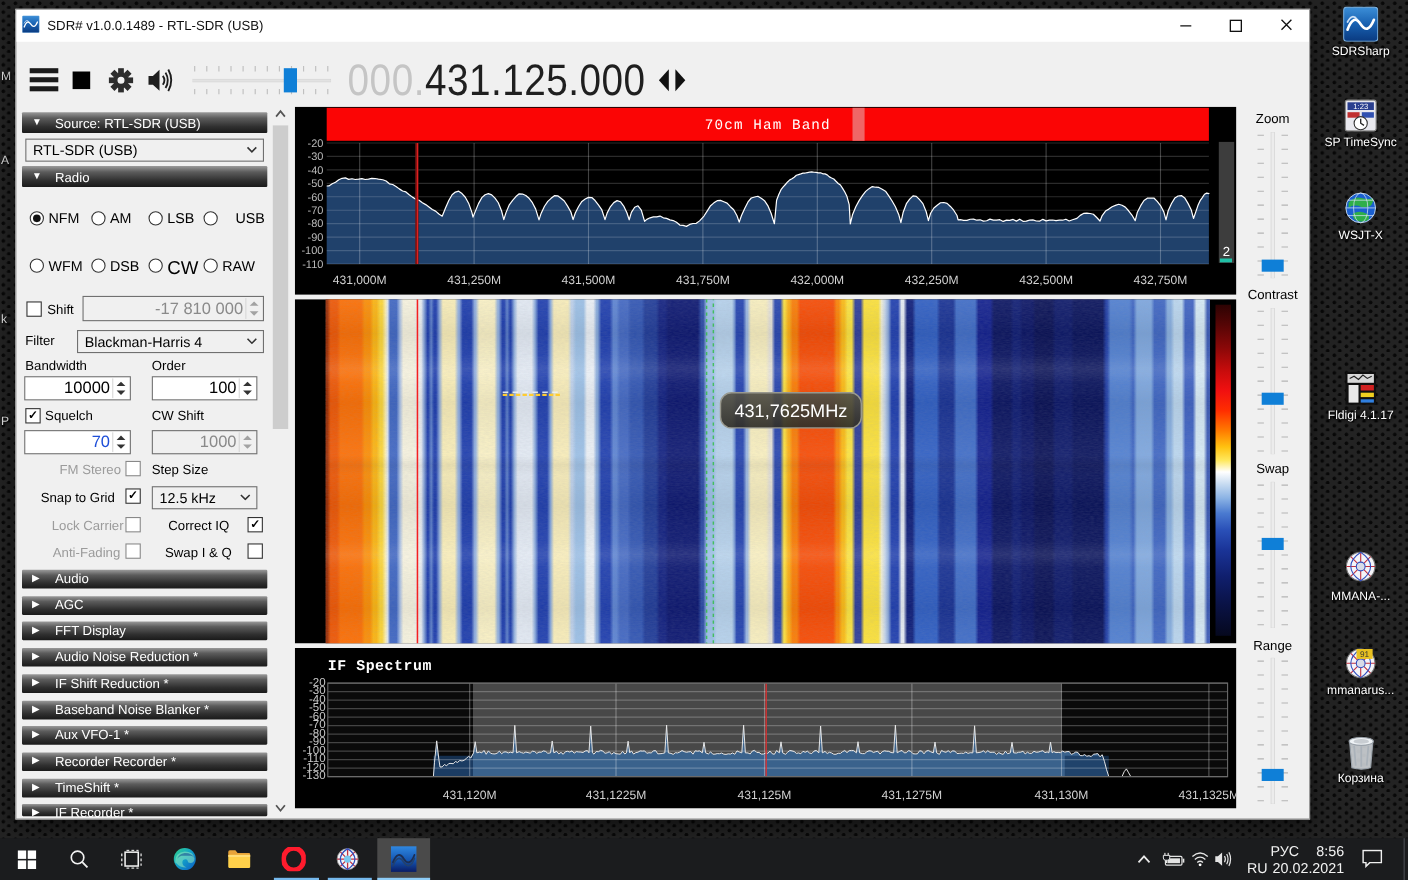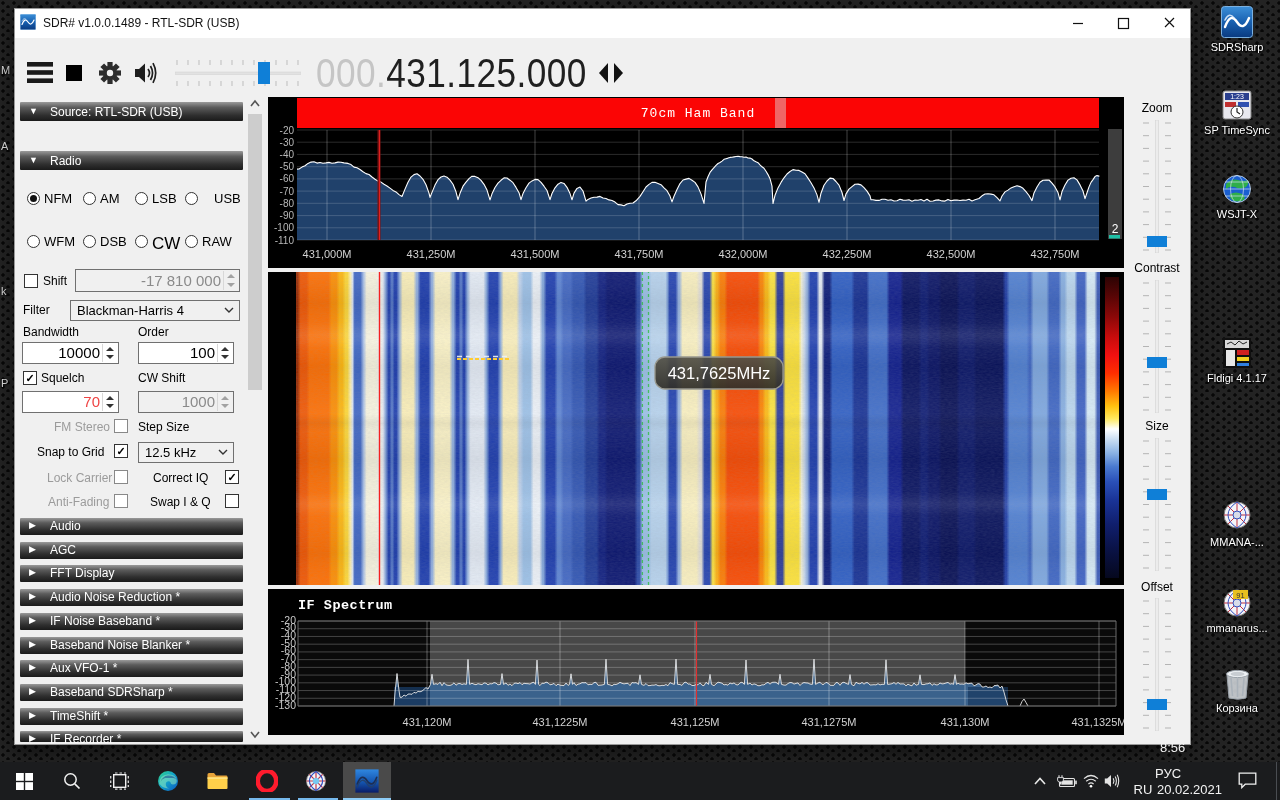--- a/index.html
+++ b/index.html
@@ -170,20 +170,26 @@
     </svg>
 <div class="abs" style="left:316px;top:51px;width:310px;height:44px;font-size:40px;letter-spacing:0.5px;color:#1f1f1f;white-space:nowrap;transform:scaleX(0.88);transform-origin:left top"><span style="color:#c5c5c5">000.</span>431.125.000</div>
 <svg class="abs" style="left:598px;top:62px" width="26" height="22" viewBox="0 0 26 22">
       <path d="M10 1 L10 21 L1 11 Z" fill="#111"></path>
       <path d="M16 1 L16 21 L25 11 Z" fill="#111"></path>
     </svg>
     <div class="hdr" style="top:102px;height:19px">
       <span class="tri" style="top:4px">▼</span>
       <span class="txt" style="top:3px">Source: RTL-SDR (USB)</span>
     </div>
+<div class="dd" style="left:23px;top:126px;width:215px;height:19px">
+      <span class="t">RTL-SDR (USB)</span>
+      <svg width="10" height="6" viewBox="0 0 10 6">
+        <path d="M1 1 L5 5 L9 1" stroke="#333" stroke-width="1.4" fill="none"></path>
+      </svg>
+    </div>
 <div class="hdr" style="top:151px;height:19px">
       <span class="tri" style="top:4px">▼</span>
       <span class="txt" style="top:3px">Radio</span>
     </div>
 <div class="rb on" style="left:27px;top:192px">
       <i></i>
     </div>
     <div class="lbl" style="left:44px;top:191px;font-size:13px">NFM</div>
 <div class="rb" style="left:83px;top:192px"></div>
     <div class="lbl" style="left:100px;top:191px;font-size:13px">AM</div>
@@ -227,21 +233,21 @@
 <div class="inp" style="left:138px;top:342px;width:94px;height:20px;background:#fff;color:#000">
 <span class="val" style="line-height:20px">100</span>
       <span class="spin" style="height:18px;background:#fff">
 <b class="up" style="border-bottom-color:#333"></b>
         <b class="dn" style="border-top-color:#333"></b>
       </span>
     </div>
 <div class="cb" style="left:23px;top:371px;border-color:#333">✓</div>
 <div class="lbl" style="left:41px;top:371px">Squelch</div>
 <div class="lbl" style="left:138px;top:371px">CW Shift</div>
-<div class="inp" style="left:22px;top:391px;width:95px;height:20px;background:#fff;color:#ef4444">
+<div class="inp" style="left:22px;top:391px;width:95px;height:20px;background:#fff;color:#1d4ed8">
 <span class="val" style="line-height:20px">70</span>
       <span class="spin" style="height:18px;background:#fff">
 <b class="up" style="border-bottom-color:#333"></b>
         <b class="dn" style="border-top-color:#333"></b>
       </span>
     </div>
 <div class="inp" style="left:138px;top:391px;width:94px;height:20px;background:#f0f0f0;color:#8a8a8a">
 <span class="val" style="line-height:20px">1000</span>
       <span class="spin" style="height:18px;background:#f0f0f0">
 <b class="up" style="border-bottom-color:#a2a2a2"></b>
@@ -278,33 +284,33 @@
 <div class="hdr" style="top:565px;height:17px">
       <span class="tri" style="top:2px">▶</span>
       <span class="txt" style="top:1px">FFT Display</span>
     </div>
 <div class="hdr" style="top:589px;height:17px">
       <span class="tri" style="top:2px">▶</span>
       <span class="txt" style="top:1px">Audio Noise Reduction *</span>
     </div>
 <div class="hdr" style="top:613px;height:17px">
       <span class="tri" style="top:2px">▶</span>
-      <span class="txt" style="top:1px">IF Noise Baseband *</span>
+      <span class="txt" style="top:1px">IF Shift Reduction *</span>
     </div>
 <div class="hdr" style="top:637px;height:17px">
       <span class="tri" style="top:2px">▶</span>
       <span class="txt" style="top:1px">Baseband Noise Blanker *</span>
     </div>
 <div class="hdr" style="top:660px;height:17px">
       <span class="tri" style="top:2px">▶</span>
       <span class="txt" style="top:1px">Aux VFO-1 *</span>
     </div>
 <div class="hdr" style="top:684px;height:17px">
       <span class="tri" style="top:2px">▶</span>
-      <span class="txt" style="top:1px">Baseband SDRSharp *</span>
+      <span class="txt" style="top:1px">Recorder Recorder *</span>
     </div>
 <div class="hdr" style="top:708px;height:17px">
       <span class="tri" style="top:2px">▶</span>
       <span class="txt" style="top:1px">TimeShift *</span>
     </div>
 <div class="hdr" style="top:731px;height:11px">
       <span class="tri" style="top:2px">▶</span>
       <span class="txt" style="top:1px">IF Recorder *</span>
     </div>
 <div class="abs" style="left:248px;top:97px;width:14px;height:645px;background:#f0f0f0"></div>
@@ -340,37 +346,37 @@
       <path d="M0 53.8 L6 53.8 M22 53.8 L28 53.8" stroke="#b4b4b4" stroke-width="1"></path>
       <path d="M0 66.5 L6 66.5 M22 66.5 L28 66.5" stroke="#b4b4b4" stroke-width="1"></path>
       <path d="M0 79.2 L6 79.2 M22 79.2 L28 79.2" stroke="#b4b4b4" stroke-width="1"></path>
       <path d="M0 91.9 L6 91.9 M22 91.9 L28 91.9" stroke="#b4b4b4" stroke-width="1"></path>
       <path d="M0 104.6 L6 104.6 M22 104.6 L28 104.6" stroke="#b4b4b4" stroke-width="1"></path>
       <path d="M0 117.3 L6 117.3 M22 117.3 L28 117.3" stroke="#b4b4b4" stroke-width="1"></path>
       <path d="M0 130.0 L6 130.0 M22 130.0 L28 130.0" stroke="#b4b4b4" stroke-width="1"></path>
       <rect x="12.5" y="0" width="3" height="133" fill="#ececec" stroke="#d2d2d2" stroke-width="0.6"></rect>
 <rect x="4" y="77" width="20" height="11" fill="#0f7fd7"></rect>
     </svg>
-<div class="vlab" style="left:1127px;top:419px">Size</div>
+<div class="vlab" style="left:1127px;top:419px">Swap</div>
     <svg class="abs" style="left:1143px;top:438px" width="28" height="133" viewBox="0 0 28 133">
 <path d="M0 3.0 L6 3.0 M22 3.0 L28 3.0" stroke="#b4b4b4" stroke-width="1"></path>
       <path d="M0 15.7 L6 15.7 M22 15.7 L28 15.7" stroke="#b4b4b4" stroke-width="1"></path>
       <path d="M0 28.4 L6 28.4 M22 28.4 L28 28.4" stroke="#b4b4b4" stroke-width="1"></path>
       <path d="M0 41.1 L6 41.1 M22 41.1 L28 41.1" stroke="#b4b4b4" stroke-width="1"></path>
       <path d="M0 53.8 L6 53.8 M22 53.8 L28 53.8" stroke="#b4b4b4" stroke-width="1"></path>
       <path d="M0 66.5 L6 66.5 M22 66.5 L28 66.5" stroke="#b4b4b4" stroke-width="1"></path>
       <path d="M0 79.2 L6 79.2 M22 79.2 L28 79.2" stroke="#b4b4b4" stroke-width="1"></path>
       <path d="M0 91.9 L6 91.9 M22 91.9 L28 91.9" stroke="#b4b4b4" stroke-width="1"></path>
       <path d="M0 104.6 L6 104.6 M22 104.6 L28 104.6" stroke="#b4b4b4" stroke-width="1"></path>
       <path d="M0 117.3 L6 117.3 M22 117.3 L28 117.3" stroke="#b4b4b4" stroke-width="1"></path>
       <path d="M0 130.0 L6 130.0 M22 130.0 L28 130.0" stroke="#b4b4b4" stroke-width="1"></path>
       <rect x="12.5" y="0" width="3" height="133" fill="#ececec" stroke="#d2d2d2" stroke-width="0.6"></rect>
 <rect x="4" y="51" width="20" height="11" fill="#0f7fd7"></rect>
     </svg>
-<div class="vlab" style="left:1127px;top:580px">Offset</div>
+<div class="vlab" style="left:1127px;top:580px">Range</div>
     <svg class="abs" style="left:1143px;top:598px" width="28" height="133" viewBox="0 0 28 133">
 <path d="M0 3.0 L6 3.0 M22 3.0 L28 3.0" stroke="#b4b4b4" stroke-width="1"></path>
       <path d="M0 15.7 L6 15.7 M22 15.7 L28 15.7" stroke="#b4b4b4" stroke-width="1"></path>
       <path d="M0 28.4 L6 28.4 M22 28.4 L28 28.4" stroke="#b4b4b4" stroke-width="1"></path>
       <path d="M0 41.1 L6 41.1 M22 41.1 L28 41.1" stroke="#b4b4b4" stroke-width="1"></path>
       <path d="M0 53.8 L6 53.8 M22 53.8 L28 53.8" stroke="#b4b4b4" stroke-width="1"></path>
       <path d="M0 66.5 L6 66.5 M22 66.5 L28 66.5" stroke="#b4b4b4" stroke-width="1"></path>
       <path d="M0 79.2 L6 79.2 M22 79.2 L28 79.2" stroke="#b4b4b4" stroke-width="1"></path>
       <path d="M0 91.9 L6 91.9 M22 91.9 L28 91.9" stroke="#b4b4b4" stroke-width="1"></path>
       <path d="M0 104.6 L6 104.6 M22 104.6 L28 104.6" stroke="#b4b4b4" stroke-width="1"></path>
@@ -799,18 +805,18 @@
 <path d="M5.4 10 Q8 7.9 10.6 10" stroke-width="1.2"></path>
       </g>
 <circle cx="8" cy="12.2" r="1.3" fill="#fff"></circle>
     </svg>
 <svg class="abs" style="left:1104px;top:774px" width="17" height="14" viewBox="0 0 17 14">
 <path d="M0.8 4.4 L3.2 4.4 L7 1 L7 13 L3.2 9.6 L0.8 9.6 Z" fill="#e4e4e4"></path>
 <path d="M9.2 4.2 Q10.8 7 9.2 9.8 M11.2 2.4 Q13.6 7 11.2 11.6 M13.2 0.8 Q16.2 7 13.2 13.2" stroke="#e4e4e4" stroke-width="1.1" fill="none"></path>
     </svg>
 <div class="abs" style="left:1155px;top:766px;width:28px;text-align:left;color:#f2f2f2;font-size:13px">РУС</div>
 <div class="abs" style="left:1129px;top:782px;width:28px;text-align:center;color:#f2f2f2;font-size:13px">RU</div>
-<div class="abs" style="left:1160px;top:740px;width:62px;color:#f2f2f2;font-size:13px">8:56</div>
+<div class="abs" style="left:1160px;top:766px;width:62px;text-align:right;color:#f2f2f2;font-size:13px">8:56</div>
 <div class="abs" style="left:1152px;top:782px;width:70px;text-align:right;color:#f2f2f2;font-size:13px">20.02.2021</div>
 <svg class="abs" style="left:1238px;top:772px" width="19" height="17" viewBox="0 0 19 17">
 <path d="M1.2 1.2 L17.8 1.2 L17.8 12.2 L7.2 12.2 L3.8 15.6 L3.8 12.2 L1.2 12.2 Z" fill="none" stroke="#f0f0f0" stroke-width="1.3"></path>
     </svg>
 <div class="abs" style="left:1276px;top:762px;width:1px;height:38px;background:#4a4d52"></div>
 </div>
 </body></html>

